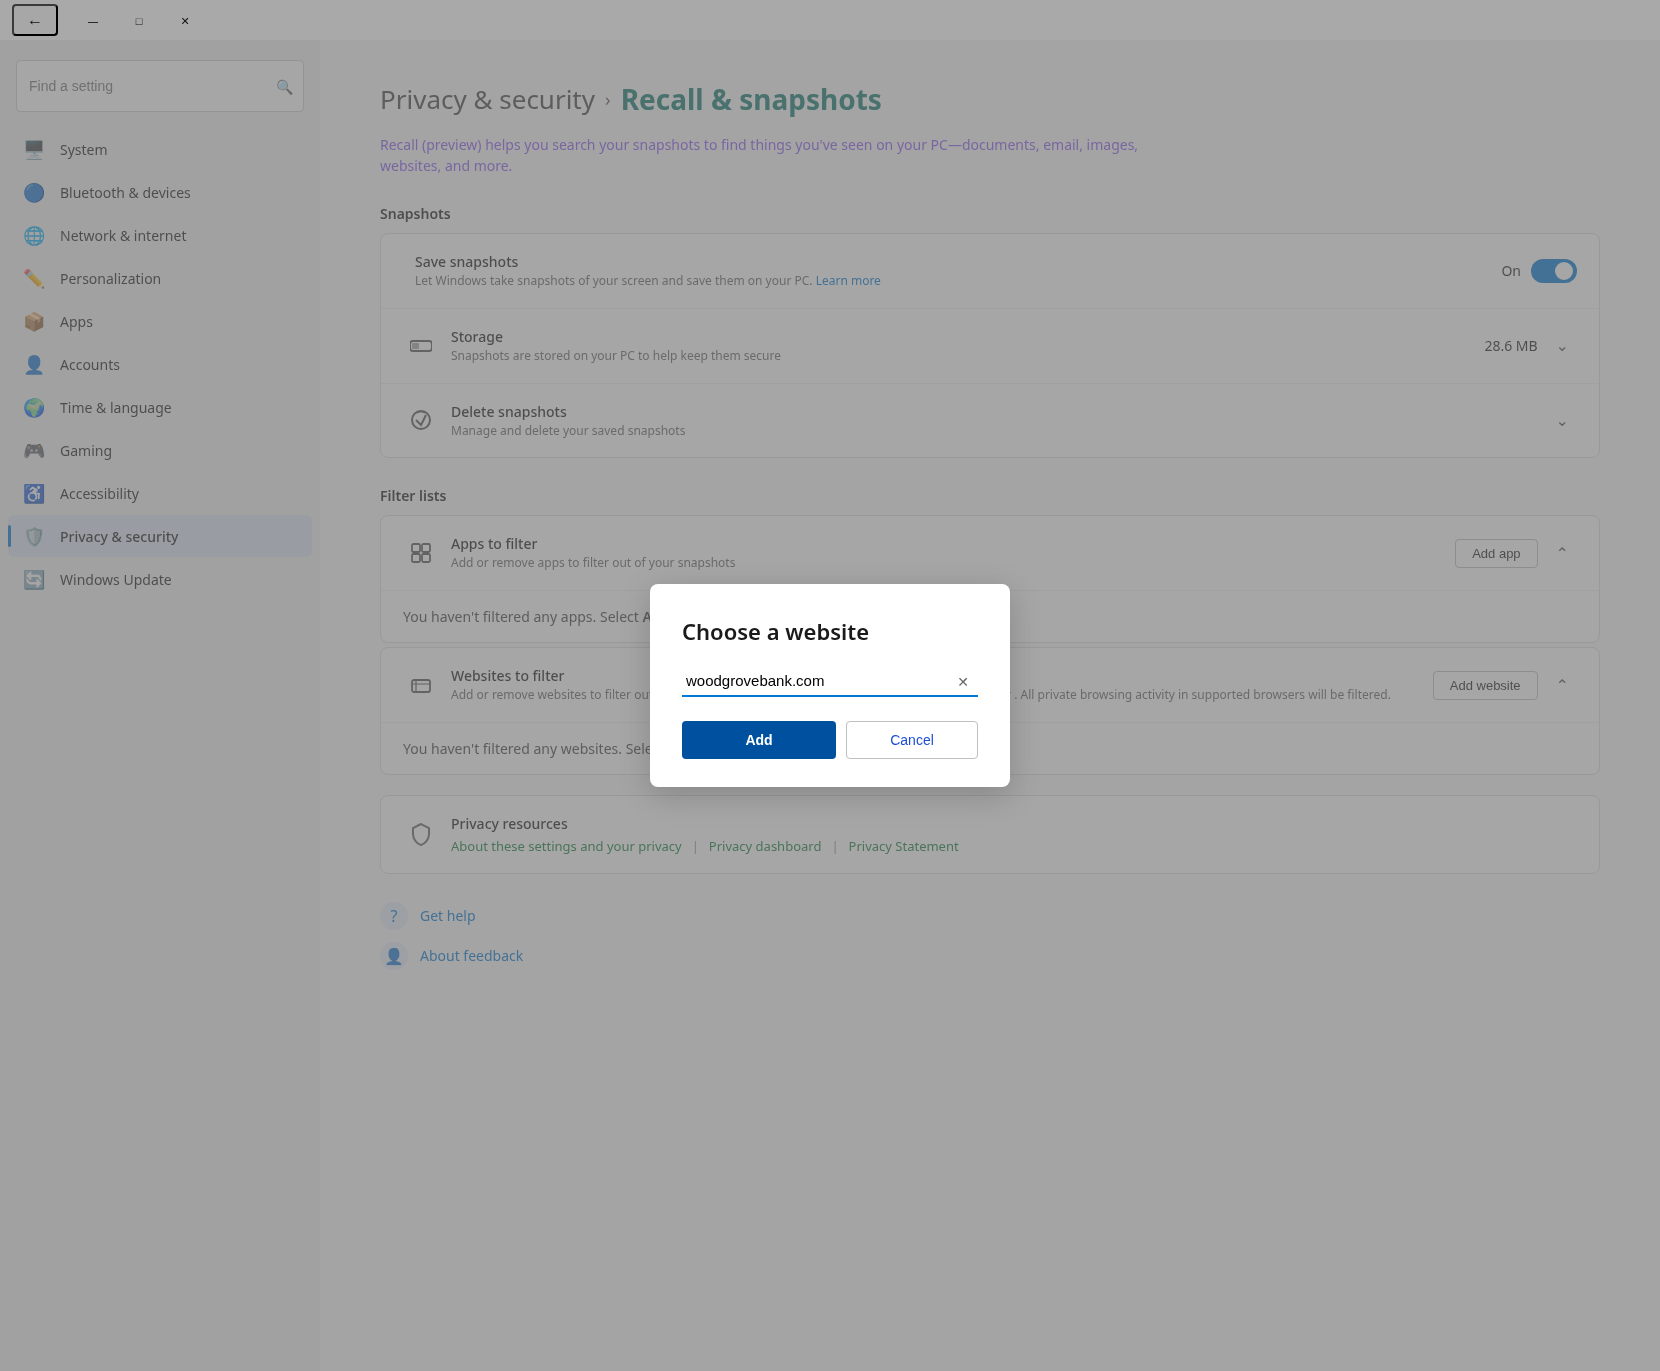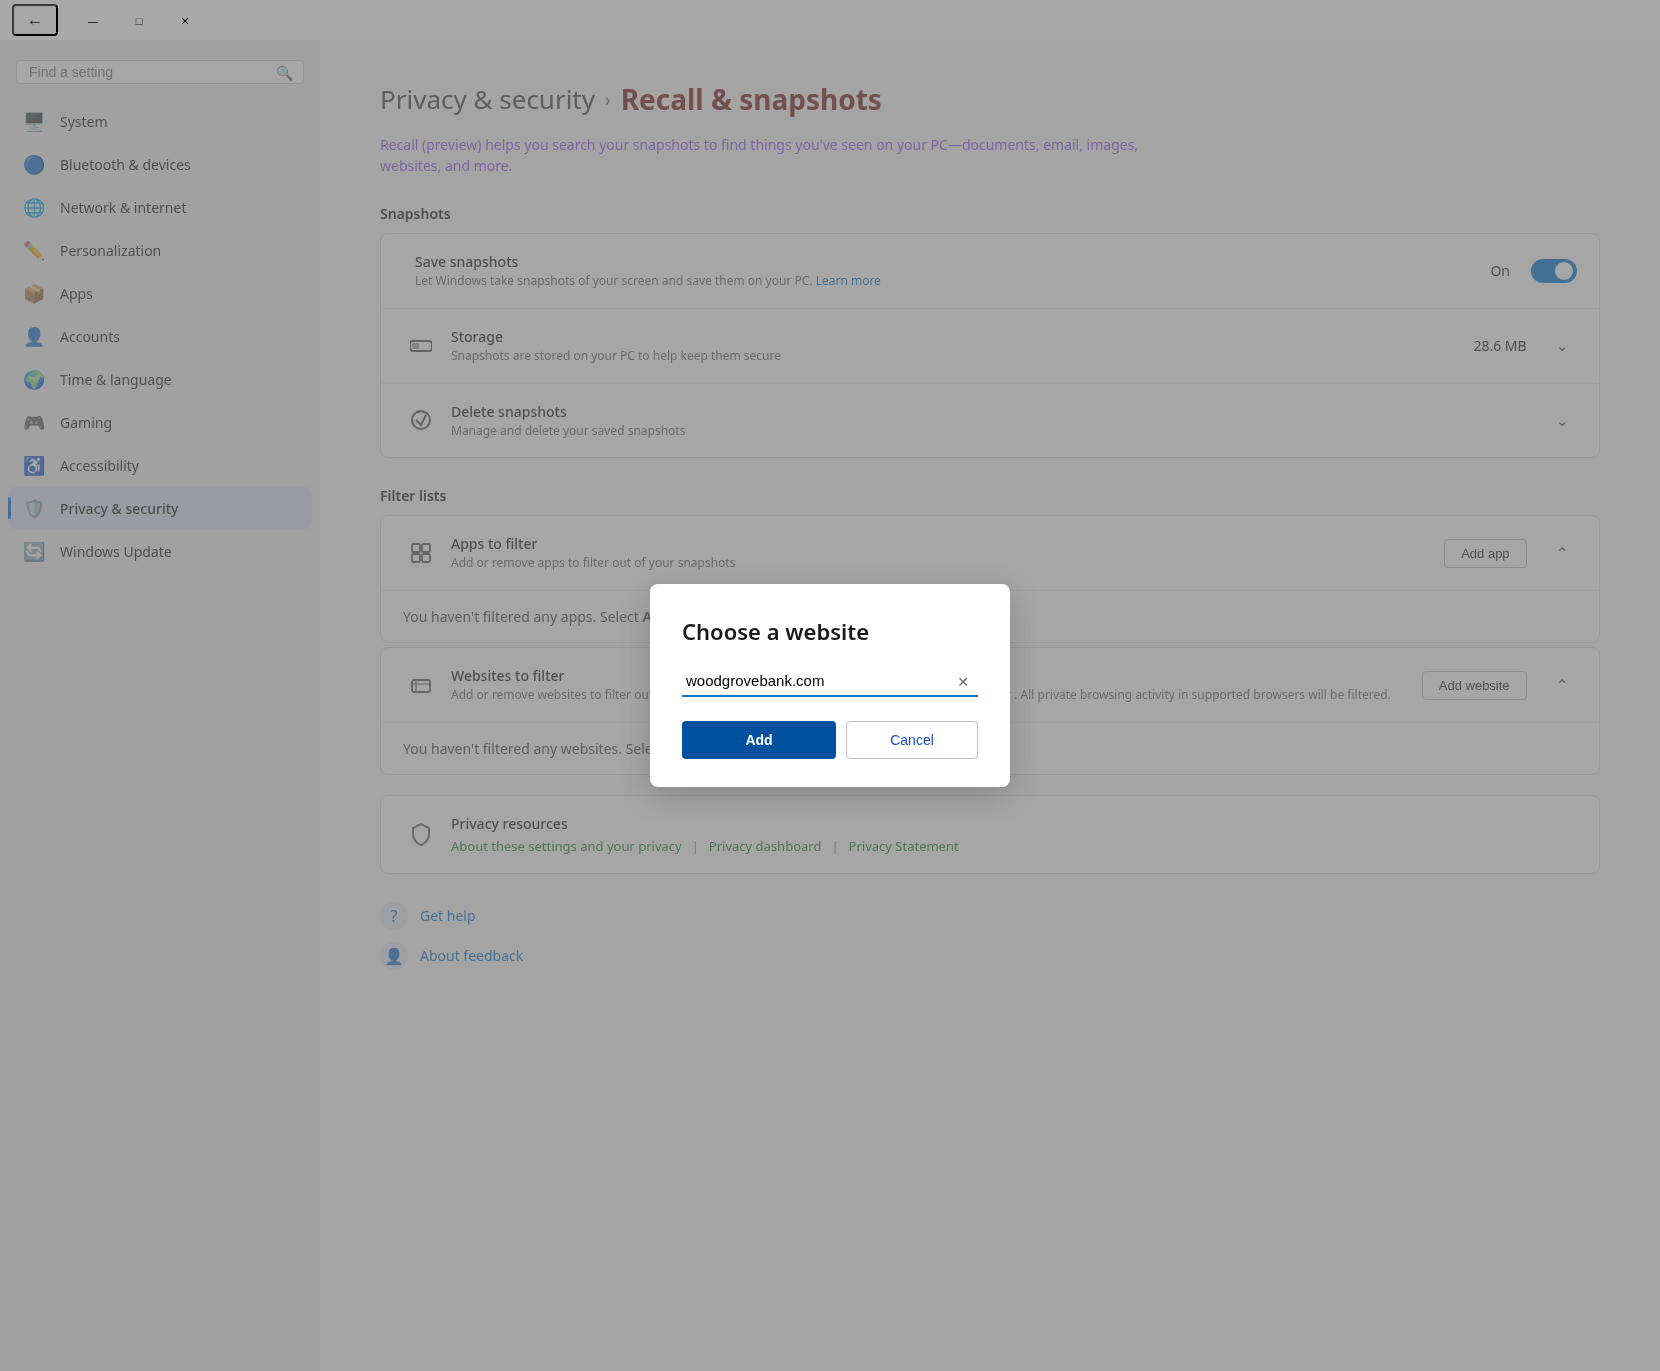--- a/index.html
+++ b/index.html
@@ -55,21 +55,21 @@
       padding: 12px 0;
       flex-shrink: 0;
       overflow-y: auto;
     }
     .sidebar-search {
       margin: 8px 16px 16px;
       position: relative;
     }
     .sidebar-search input {
       width: 100%;
-      height: 24px;
+      height: 52px;
       border-radius: 4px;
       border: 1px solid #d0d0d0;
       background: white;
       padding: 0 36px 0 12px;
       font-size: 14px;
       outline: none;
     }
     .search-icon-wrap {
       position: absolute;
       right: 10px;
@@ -124,21 +124,21 @@
     .breadcrumb {
       display: flex;
       align-items: center;
       gap: 10px;
       margin-bottom: 16px;
       font-size: 26px;
       color: #444;
     }
     .breadcrumb .current {
       font-weight: 700;
-      color: #7f1d1d;
+      color: #0f766e;
       font-size: 28px;
     }
     .breadcrumb-chevron { font-size: 18px; color: #555; }
 
     .page-description {
       font-size: 14px;
       color: #8b5cf6;
       margin-bottom: 28px;
       max-width: 760px;
       line-height: 1.5;
@@ -191,21 +191,21 @@
       font-size: 12px;
       color: #666;
       margin-top: 2px;
       line-height: 1.4;
     }
     .card-row-desc a { color: #0078d4; text-decoration: none; }
 
     .card-row-action {
       display: flex;
       align-items: center;
-      gap: 21px;
+      gap: 10px;
       flex-shrink: 0;
     }
 
     
     .toggle {
       width: 46px;
       height: 24px;
       border-radius: 12px;
       background: #0078d4;
       position: relative;

